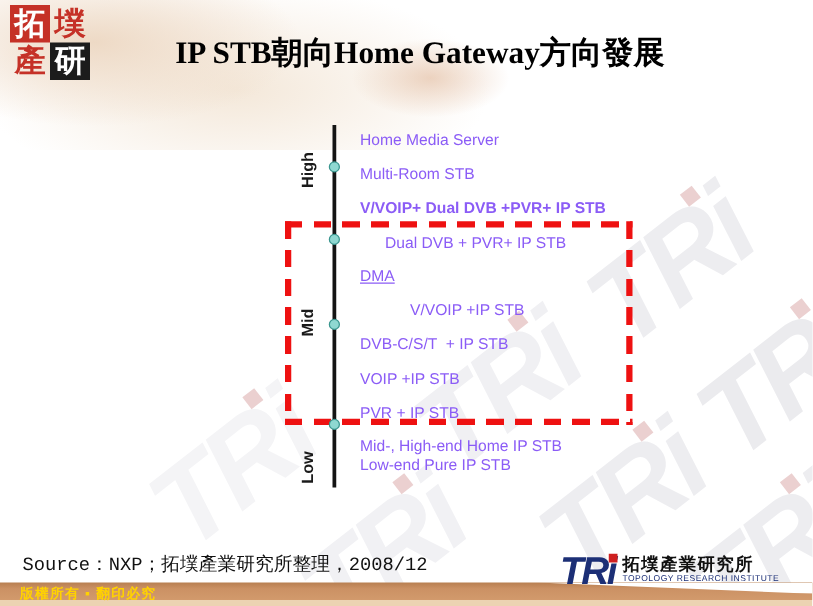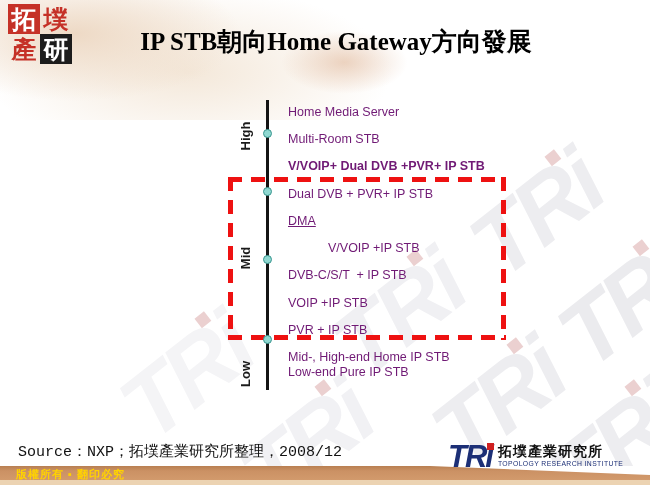--- a/index.html
+++ b/index.html
@@ -37,21 +37,21 @@
   }
   .wm::after{content:"";display:inline-block;width:12px;height:12px;background:#ebd0d0;margin-left:-26px;margin-bottom:60px;}
   
   .axis-line{position:absolute;left:266px;top:100px;width:3px;height:290px;background:#141414;z-index:2;}
   .dot{position:absolute;width:9px;height:9px;border-radius:50%;z-index:4;
        background:#8fd8d1;border:1px solid #3a968f;box-sizing:border-box;left:263px;}
   .lvl{position:absolute;left:216px;width:60px;height:16px;z-index:2;
        text-align:center;font-size:13px;font-weight:600;color:#1a1a1a;
        transform:rotate(-90deg);}
   .item{position:absolute;left:288px;height:16px;line-height:16px;z-index:2;
-        font-size:12.5px;color:#701a75;white-space:pre;}
+        font-size:12.5px;color:#8b5cf6;white-space:pre;}
   .hl-box{position:absolute;left:228px;top:177px;width:278px;height:163px;z-index:2;}
   .hl-box .e{position:absolute;}
   .hl-box .et,.hl-box .eb{left:0;width:278px;height:5px;
     background:repeating-linear-gradient(90deg,#ee1111 0px,#ee1111 14px,transparent 14px,transparent 23px);}
   .hl-box .et{top:0;}
   .hl-box .eb{top:158px;}
   .hl-box .el,.hl-box .er{top:0;width:5px;height:163px;
     background:repeating-linear-gradient(180deg,#ee1111 0px,#ee1111 14px,transparent 14px,transparent 23px);}
   .hl-box .el{left:0;}
   .hl-box .er{left:273px;}
@@ -104,21 +104,21 @@
 <div class="dot" style="top:255px;"></div>
 <div class="dot" style="top:335px;"></div>
 
 <div class="lvl" style="top:128px;">High</div>
 <div class="lvl" style="top:250px;">Mid</div>
 <div class="lvl" style="top:366px;">Low</div>
 
 <div class="item" style="top:104px;">Home Media Server</div>
 <div class="item" style="top:131px;text-align:center;">Multi-Room STB</div>
 <div class="item" style="top:158px;font-weight:bold;">V/VOIP+ Dual DVB +PVR+ IP STB</div>
-<div class="item" style="top:186px;">Dual DVB + PVR+ IP STB</div>
+<div class="item" style="top:186px;margin-left:20px;">Dual DVB + PVR+ IP STB</div>
 <div class="item" style="top:213px;text-decoration:underline;">DMA</div>
 <div class="item" style="top:240px;margin-left:40px;">V/VOIP +IP STB</div>
 <div class="item" style="top:267px;">DVB-C/S/T  + IP STB</div>
 <div class="item" style="top:295px;">VOIP +IP STB</div>
 <div class="item" style="top:322px;">PVR + IP STB</div>
 <div class="item" style="top:349px;">Mid-, High-end Home IP STB</div>
 <div class="item" style="top:364px;text-align:center;">Low-end Pure IP STB</div>
 
 <div class="hl-box">
   <div class="e et"></div>

